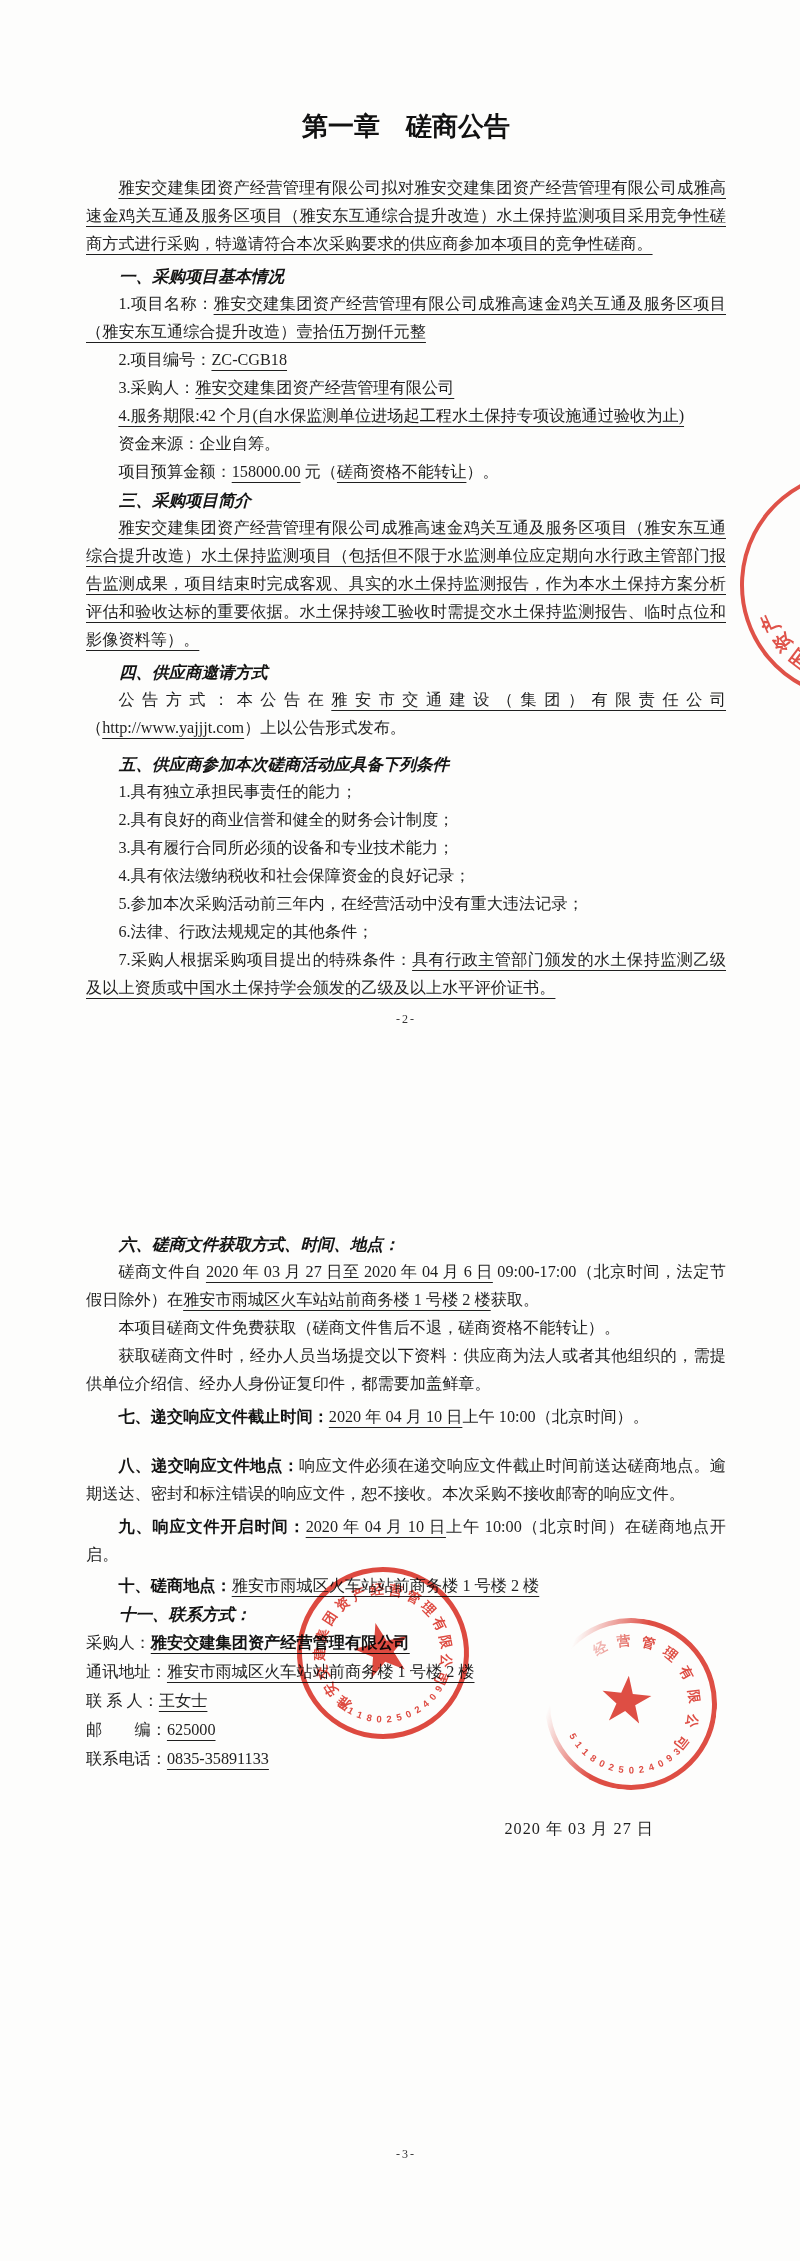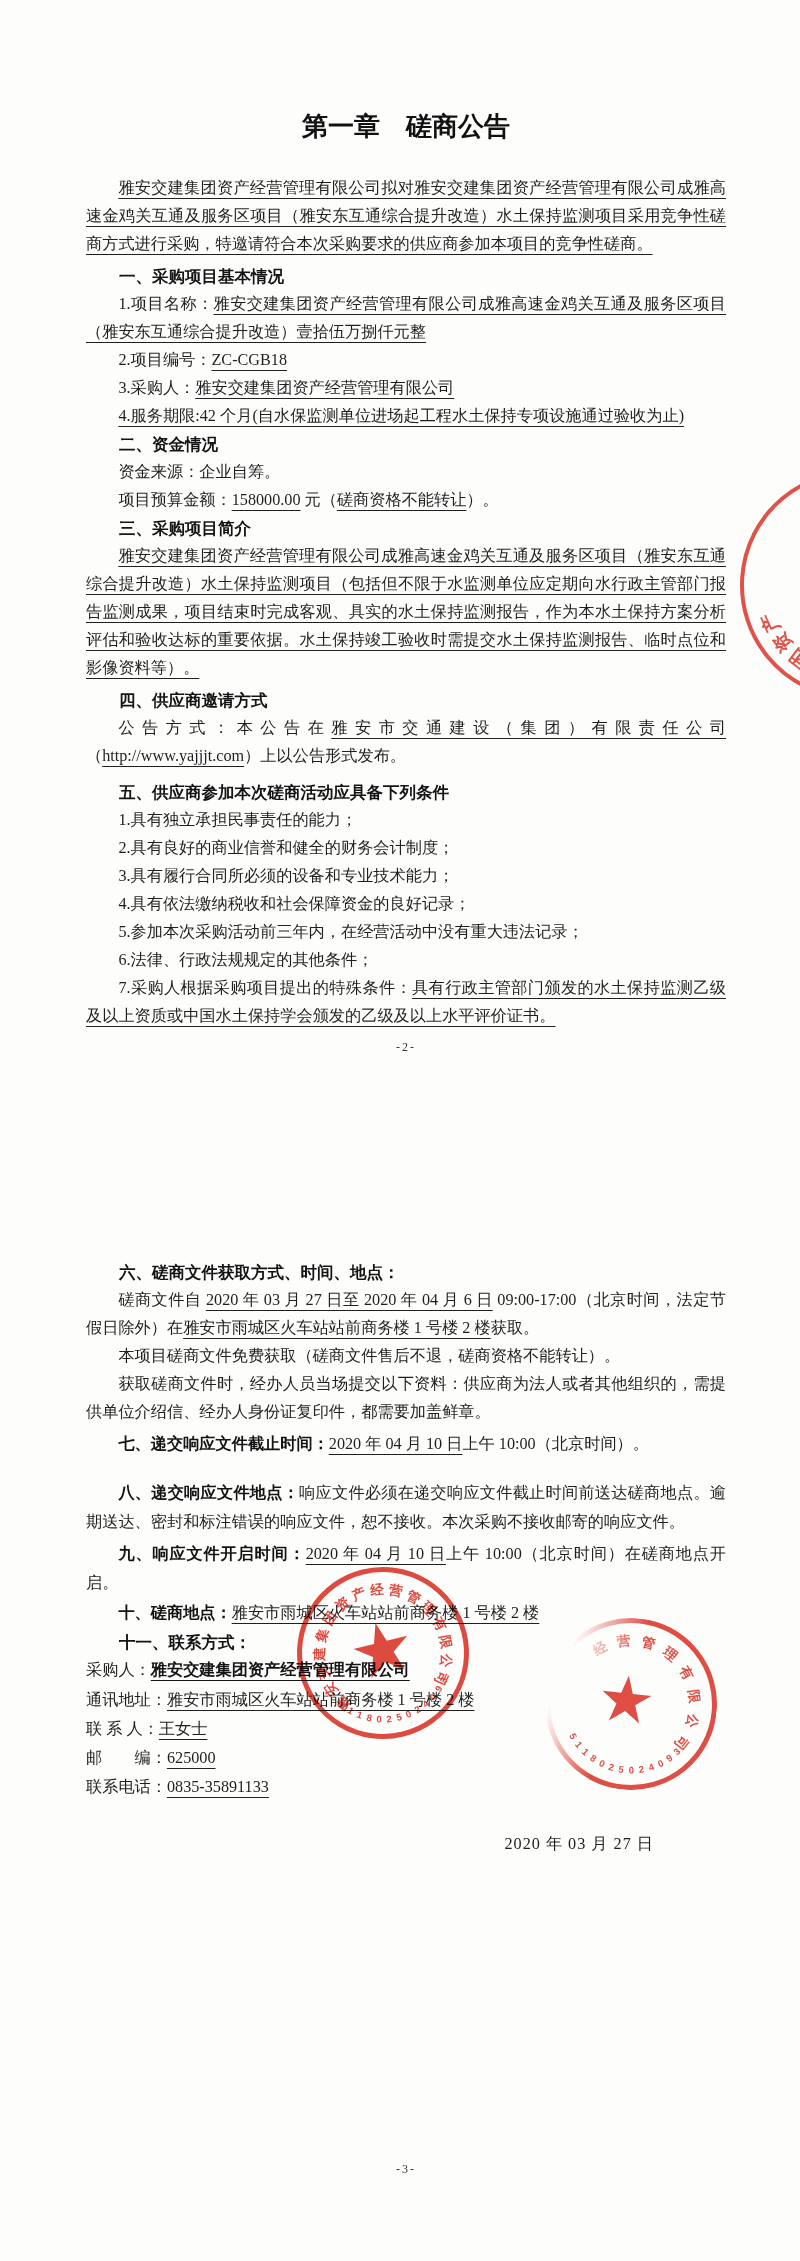--- a/index.html
+++ b/index.html
@@ -3,27 +3,27 @@
 <meta charset="utf-8">
 <style>
   html,body{margin:0;padding:0;width:800px;height:2261px;overflow:hidden;background:#ffffff;}
   .sheet{position:absolute;inset:0;background:#fdfdfc;}
   #content{position:absolute;left:86px;width:640px;top:0;
     font-family:"Liberation Serif",serif;font-size:16.2px;line-height:28px;
     color:#1f1f1f;text-align:justify;}
   .b-title{font-family:"Liberation Sans",sans-serif;font-weight:bold;font-size:26px;
     line-height:40px;text-align:center;text-indent:0;color:#111;}
   .b-heading{font-family:"Liberation Sans",sans-serif;font-weight:bold;text-indent:2em;
-    font-size:16.5px;color:#141414;}
+    font-size:16.5px;color:#141414;font-style:italic;}
   .b-para{text-indent:2em;}
   .b-contact{text-indent:0;line-height:29px;}
   .b-footer{text-align:center;text-indent:0;font-size:12px;line-height:22px;letter-spacing:2px;color:#333;}
   .b-date{text-align:right;text-indent:0;padding-right:72px;letter-spacing:1px;}
   .u{text-decoration:underline;text-underline-offset:5px;text-decoration-thickness:1.1px;}
-  .bd{font-family:Liberation Mono, monospace;font-weight:bold;color:#141414;}
+  .bd{font-family:Liberation Sans, sans-serif;font-weight:bold;color:#141414;}
 
   
   .stamp{position:absolute;mix-blend-mode:multiply;pointer-events:none;}
   .stamp .ring{position:absolute;inset:0;border-radius:50%;}
   .stamp .star{position:absolute;left:50%;top:50%;transform:translate(-50%,-54%);line-height:1;}
   .stamp .arc-char{position:absolute;left:50%;top:50%;font-family:"Liberation Sans",sans-serif;font-weight:bold;}
   .fade-left{position:absolute;inset:0;
     -webkit-mask-image:linear-gradient(105deg,transparent 14%,#000 44%);
     mask-image:linear-gradient(105deg,transparent 14%,#000 44%);}
 </style>
@@ -32,21 +32,20 @@
 
 <div class="sheet">
   <div id="content">
       <div class="b-title" style="margin-top: 106px;"><span>第一章　磋商公告</span></div>
       <div class="b-para" style="margin-top: 28px;"><span class="u">雅安交建集团资产经营管理有限公司拟对雅安交建集团资产经营管理有限公司成雅高速金鸡关互通及服务区项目（雅安东互通综合提升改造）水土保持监测项目采用竞争性磋商方式进行采购，特邀请符合本次采购要求的供应商参加本项目的竞争性磋商。</span></div>
       <div class="b-heading" style="margin-top: 4px;"><span>一、采购项目基本情况</span></div>
       <div class="b-para"><span>1.项目名称：</span><span class="u">雅安交建集团资产经营管理有限公司成雅高速金鸡关互通及服务区项目（雅安东互通综合提升改造）壹拾伍万捌仟元整</span></div>
       <div class="b-para"><span>2.项目编号：</span><span class="u">ZC-CGB18</span></div>
       <div class="b-para"><span>3.采购人：</span><span class="u">雅安交建集团资产经营管理有限公司</span></div>
       <div class="b-para"><span class="u">4.服务期限:42 个月(自水保监测单位进场起工程水土保持专项设施通过验收为止)</span></div>
-      <div class="b-heading"><span>二、资金情况</span></div>
       <div class="b-para"><span>资金来源：企业自筹。</span></div>
       <div class="b-para"><span>项目预算金额：</span><span class="u">158000.00</span><span> 元（</span><span class="u">磋商资格不能转让</span><span>）。</span></div>
       <div class="b-heading"><span>三、采购项目简介</span></div>
       <div class="b-para"><span class="u">雅安交建集团资产经营管理有限公司成雅高速金鸡关互通及服务区项目（雅安东互通综合提升改造）水土保持监测项目（包括但不限于水监测单位应定期向水行政主管部门报告监测成果，项目结束时完成客观、具实的水土保持监测报告，作为本水土保持方案分析评估和验收达标的重要依据。水土保持竣工验收时需提交水土保持监测报告、临时点位和影像资料等）。</span></div>
       <div class="b-heading" style="margin-top: 4px;"><span>四、供应商邀请方式</span></div>
       <div class="b-para"><span>公 告 方 式 ： 本 公 告 在 </span><span class="u">雅 安 市 交 通 建 设 （ 集 团 ） 有 限 责 任 公 司</span><span>（</span><span class="u">http://www.yajjjt.com</span><span>）上以公告形式发布。</span></div>
       <div class="b-heading" style="margin-top: 8px;"><span>五、供应商参加本次磋商活动应具备下列条件</span></div>
       <div class="b-para"><span>1.具有独立承担民事责任的能力；</span></div>
       <div class="b-para"><span>2.具有良好的商业信誉和健全的财务会计制度；</span></div>
       <div class="b-para"><span>3.具有履行合同所必须的设备和专业技术能力；</span></div>
@@ -62,21 +61,21 @@
       <div class="b-para" style="margin-top: 4px;"><span class="bd">七、递交响应文件截止时间：</span><span class="u">2020 年 04 月 10 日</span><span>上午 10:00（北京时间）。</span></div>
       <div class="b-para" style="margin-top: 20px;"><span class="bd">八、递交响应文件地点：</span><span>响应文件必须在递交响应文件截止时间前送达磋商地点。逾期送达、密封和标注错误的响应文件，恕不接收。本次采购不接收邮寄的响应文件。</span></div>
       <div class="b-para" style="margin-top: 4px;"><span class="bd">九、响应文件开启时间：</span><span class="u">2020 年 04 月 10 日</span><span>上午 10:00（北京时间）在磋商地点开启。</span></div>
       <div class="b-para" style="margin-top: 2px;"><span class="bd">十、磋商地点：</span><span class="u">雅安市雨城区火车站站前商务楼 1 号楼 2 楼</span></div>
       <div class="b-heading"><span>十一、联系方式：</span></div>
       <div class="b-contact"><span>采购人：</span><span class="u bd">雅安交建集团资产经营管理有限公司</span></div>
       <div class="b-contact"><span>通讯地址：</span><span class="u">雅安市雨城区火车站站前商务楼 1 号楼 2 楼</span></div>
       <div class="b-contact"><span>联 系 人：</span><span class="u">王女士</span></div>
       <div class="b-contact"><span>邮　　编：</span><span class="u">625000</span></div>
       <div class="b-contact"><span>联系电话：</span><span class="u">0835-35891133</span></div>
-      <div class="b-date" style="margin-top: 28px;"><span>2020 年 03 月 27 日</span></div>
+      <div class="b-date" style="margin-top: 41px;"><span>2020 年 03 月 27 日</span></div>
       <div class="b-footer" style="margin-top: 300px;"><span>-3-</span></div>
     </div>
 
   <div class="stamp" id="stamp-top-right" style="left:740px;top:470px;width:230px;height:230px;transform:rotate(-18deg);opacity:.88;">
     <div class="ring" style="border:4px solid #dd3a30;"></div>
   <span class="arc-char" style="font-size: 19px; color: rgb(221, 58, 48); transform: translate(-50%, -50%) rotate(-124.8deg) translateY(-92px);">团</span>
       <span class="arc-char" style="font-size: 19px; color: rgb(221, 58, 48); transform: translate(-50%, -50%) rotate(-110.4deg) translateY(-92px);">资</span>
       <span class="arc-char" style="font-size: 19px; color: rgb(221, 58, 48); transform: translate(-50%, -50%) rotate(-96deg) translateY(-92px);">产</span>
     </div>
 

